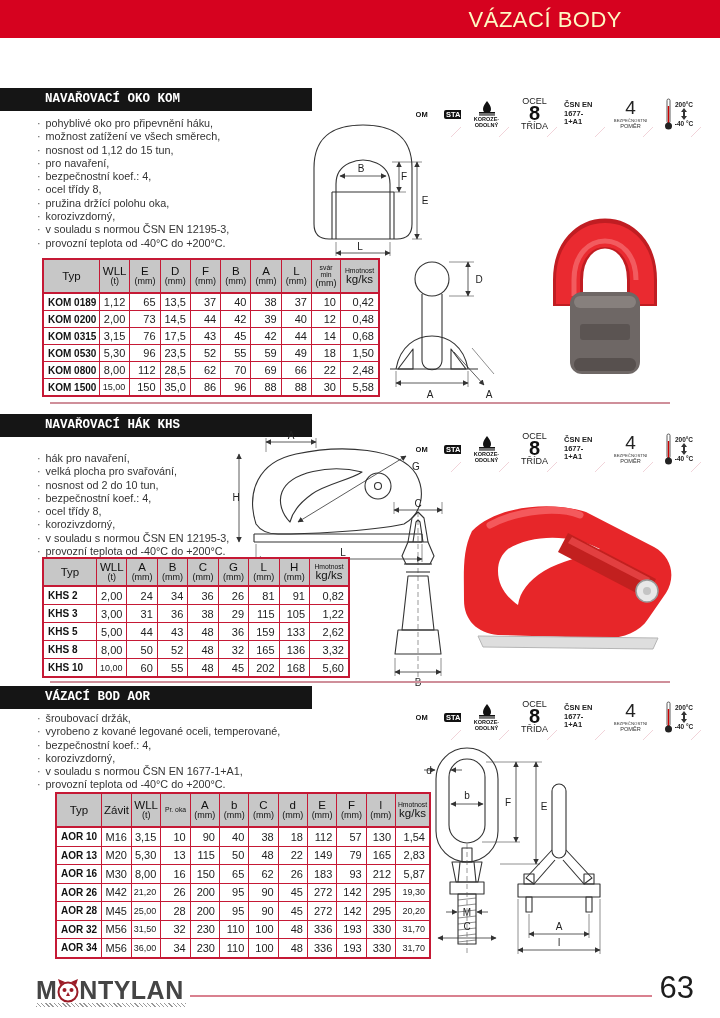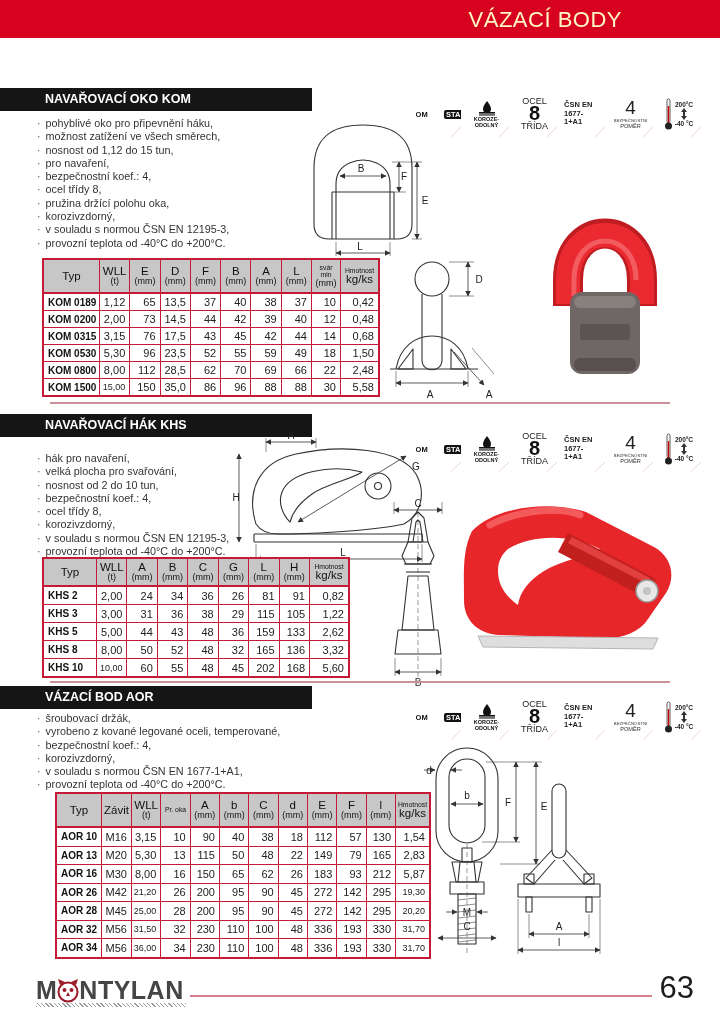--- a/index.html
+++ b/index.html
@@ -5,21 +5,21 @@
   html,body{margin:0;padding:0;}
   body{width:720px;height:1018px;position:relative;background:#fff;
        font-family:"Liberation Sans",sans-serif;overflow:hidden;}
 
   
   .topbar{position:absolute;left:0;top:0;width:720px;height:38px;background:#d6021f;}
   .topbar .title{position:absolute;right:98px;top:7px;color:#fef9c3;font-size:22px;letter-spacing:.5px;}
 
   
   .secbar{position:absolute;left:0;width:312px;height:23px;background:#151515;color:#fff;
-          font-weight:bold;font-size:12.5px;line-height:23px;padding-left:45px;box-sizing:border-box;}
+          font-weight:bold;font-size:12.5px;line-height:23px;padding-left:45px;box-sizing:border-box;font-family:Liberation Mono, monospace;}
   #sec1bar{top:88px}#sec2bar{top:414px}#sec3bar{top:686px}
 
   
   .bullets{position:absolute;left:37px;margin:0;padding:0;list-style:none;font-size:10.8px;color:#333;}
   .bullets li{line-height:13.3px;white-space:nowrap;}
   .bullets li::before{content:"·";margin-right:5px;color:#555;}
   #b1{top:117px}#b2{top:452px}#b3{top:712px}
 
   
   .sep{position:absolute;left:50px;width:620px;height:2px;background:#cf8f9a;}

